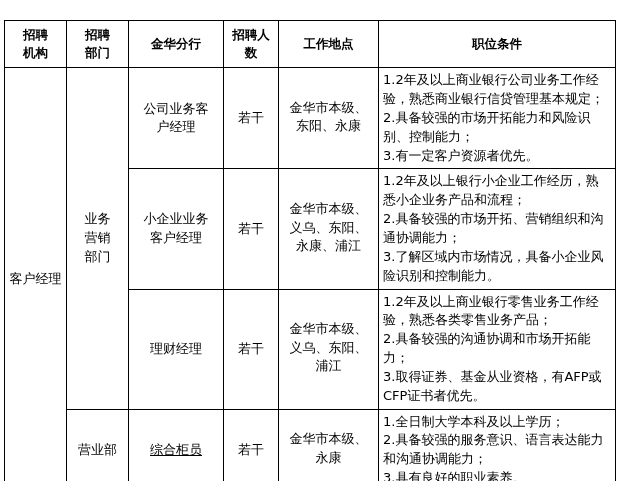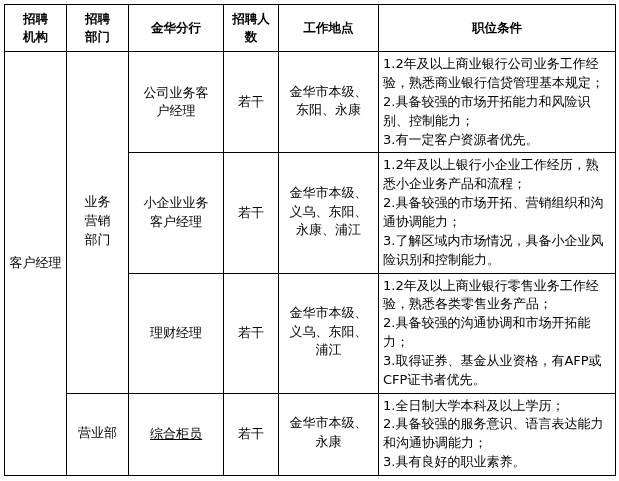--- a/index.html
+++ b/index.html
@@ -11,21 +11,21 @@
     width: 619px;
     height: 481px;
     font-family: "DejaVu Sans", "Liberation Sans", sans-serif;
     color: #000000;
     overflow: hidden;
   }
   .sheet {
     width: 619px;
     height: 481px;
     box-sizing: border-box;
-    padding: 4px 4px 0 4px;
+    padding: 20px 4px 0 4px;
   }
   table.recruit {
     border-collapse: collapse;
     width: 611px;
     table-layout: fixed;
   }
   table.recruit th,
   table.recruit td {
     border: 1px solid #000000;
     vertical-align: middle;
@@ -46,21 +46,20 @@
     line-height: 1.6;
   }
   td.org {
     text-align: center;
     font-size: 12.5px;
   }
   td.dept {
     text-align: center;
     font-size: 12.5px;
     line-height: 1.5;
-    font-family: Liberation Mono, monospace;
   }
   td.post {
     text-align: center;
     font-size: 12.5px;
     line-height: 1.5;
   }
   td.num {
     text-align: center;
     font-size: 12.5px;
   }

